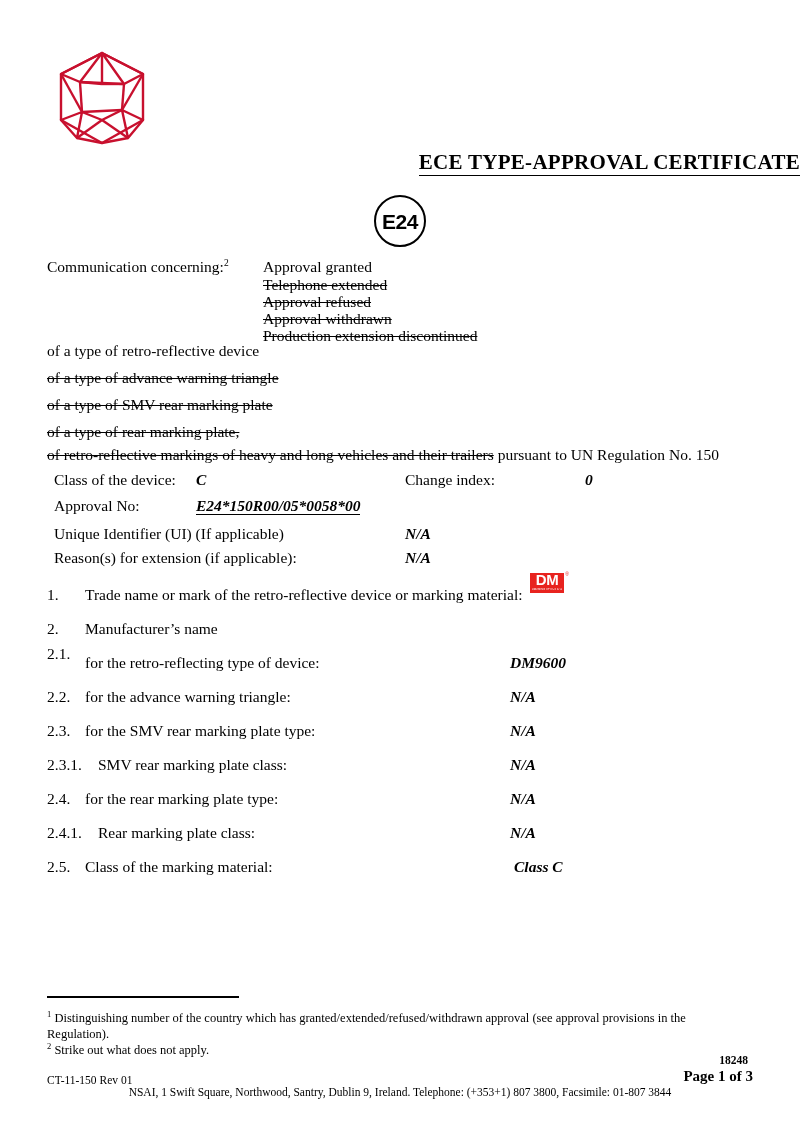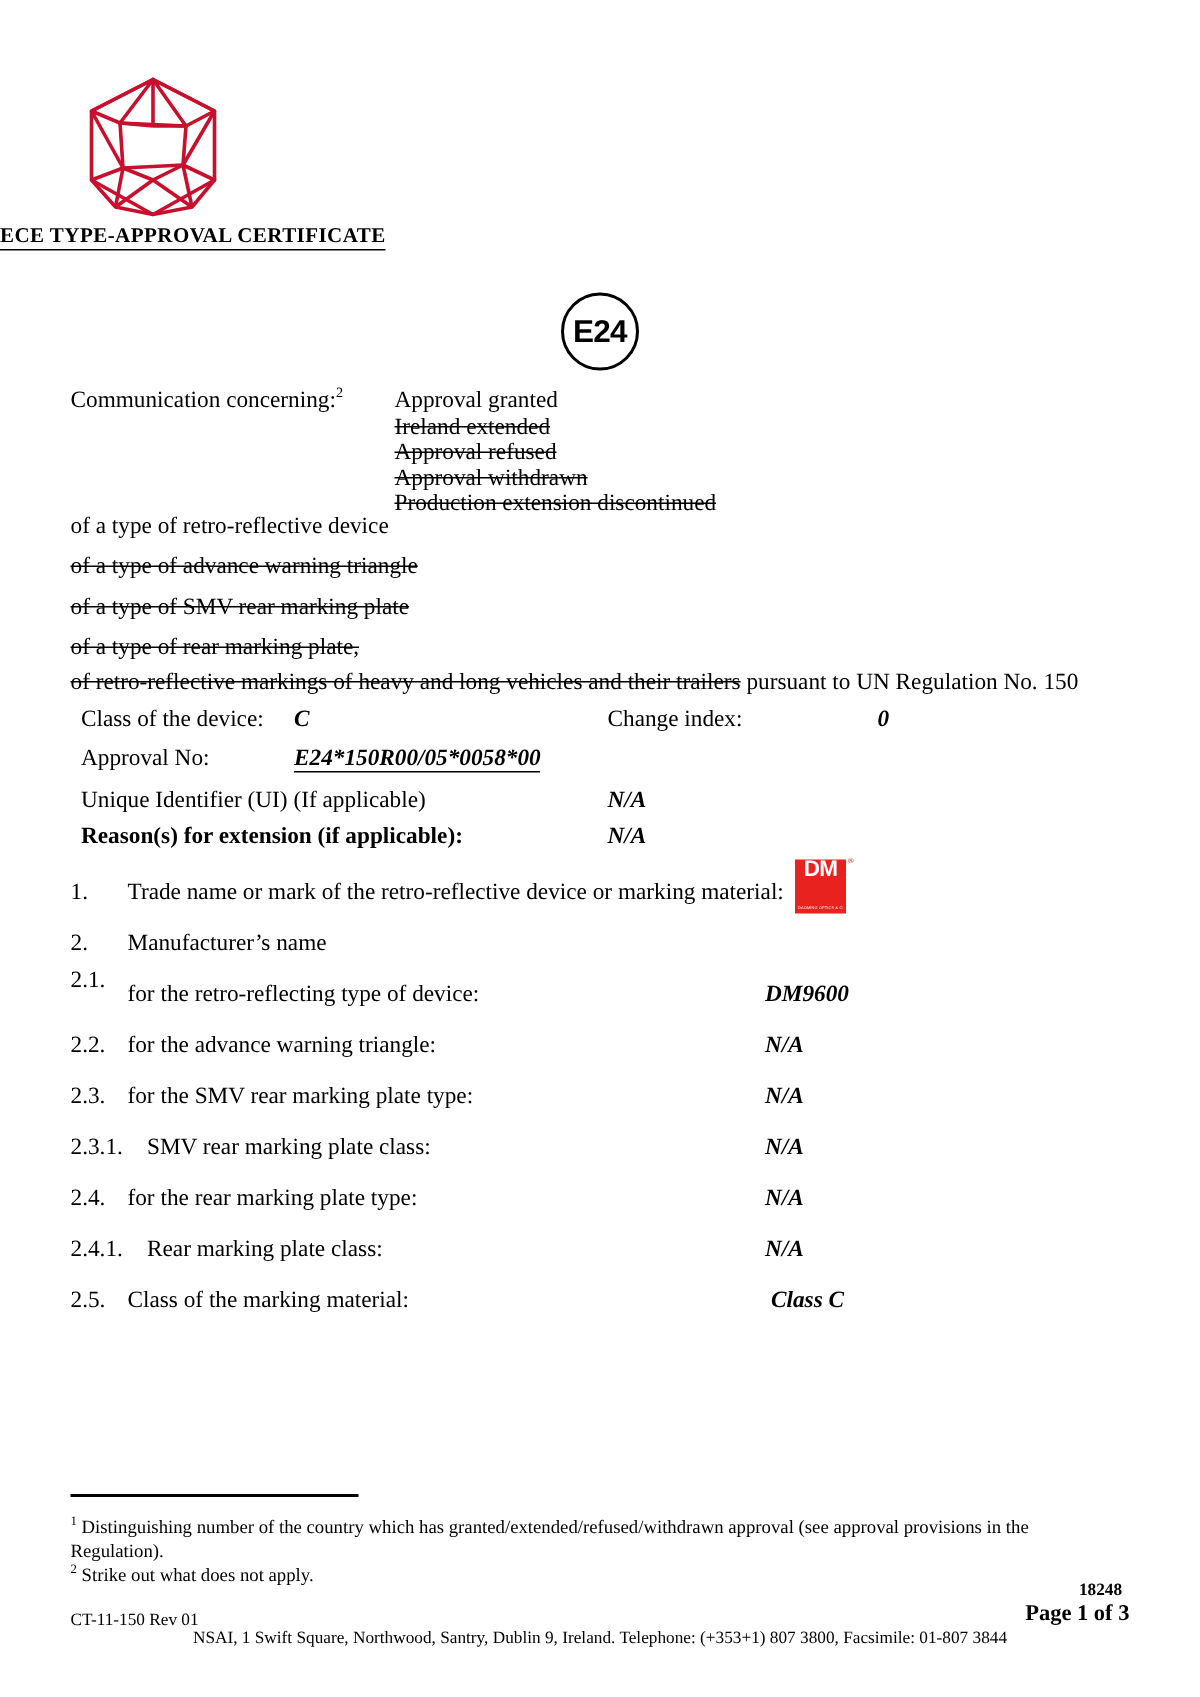--- a/index.html
+++ b/index.html
@@ -47,23 +47,23 @@
     color: #c8102e;
     line-height: 1;
   }
 
   
   .doc-title {
     position: absolute;
     left: 0;
     right: 0;
     top: 150px;
-    text-align: left;
-    font-weight: bold;
-    font-size: 14px;
+    text-align: right;
+    font-weight: bold;
+    font-size: 21px;
     letter-spacing: 0.3px;
   }
   .doc-title span {
     border-bottom: 1.6px solid #000;
     padding-bottom: 1px;
   }
 
   
   .e-stamp {
     position: absolute;
@@ -118,21 +118,21 @@
     vertical-align: super;
     line-height: 0;
   }
 
   
   .dm-mark {
     position: absolute;
     left: 530px;
     top: 573px;
     width: 34px;
-    height: 36px;
+    height: 20px;
     background: #e8231f;
     display: block;
   }
   .dm-mark .dm-letters {
     position: absolute;
     left: 0;
     right: 0;
     top: -1px;
     text-align: center;
     font-family: "Liberation Sans", "DejaVu Sans", sans-serif;
@@ -261,21 +261,21 @@
   <div class="body-area">
 
     <div class="row" style="left:47px; top:258px;">
       <span>Communication concerning:</span><sup>2</sup>
     </div>
 
     <div class="row" style="left:263px; top:258px;">
       <span>Approval granted</span>
     </div>
     <div class="row strike" style="left:263px; top:276px;">
-      <span>Ireland extended</span>
+      <span>Telephone extended</span>
     </div>
     <div class="row strike" style="left:263px; top:293px;">
       <span>Approval refused</span>
     </div>
     <div class="row strike" style="left:263px; top:310px;">
       <span>Approval withdrawn</span>
     </div>
     <div class="row strike" style="left:263px; top:327px;">
       <span>Production extension discontinued</span>
     </div>
@@ -302,21 +302,21 @@
     <div class="row val" style="left:585px; top:471px;">0</div>
 
     <div class="row" style="left:54px; top:497px;">Approval No:</div>
     <div class="row" style="left:196px; top:497px;">
       <span class="val-underline">E24*150R00/05*0058*00</span>
     </div>
 
     <div class="row" style="left:54px; top:525px;">Unique Identifier (UI) (If applicable)</div>
     <div class="row val" style="left:405px; top:525px;">N/A</div>
 
-    <div class="row" style="left:54px; top:549px;font-weight:bold;">Reason(s) for extension (if applicable):</div>
+    <div class="row" style="left:54px; top:549px;">Reason(s) for extension (if applicable):</div>
     <div class="row val" style="left:405px; top:549px;">N/A</div>
 
     <div class="row" style="left:47px; top:586px;">1.</div>
     <div class="row" style="left:85px; top:586px;">Trade name or mark of the retro-reflective device or marking material:</div>
 
     <div class="row" style="left:47px; top:620px;">2.</div>
     <div class="row" style="left:85px; top:620px;">Manufacturer’s name</div>
 
     <div class="row" style="left:47px; top:645px;">2.1.</div>
     <div class="row" style="left:85px; top:654px;">for the retro-reflecting type of device:</div>

